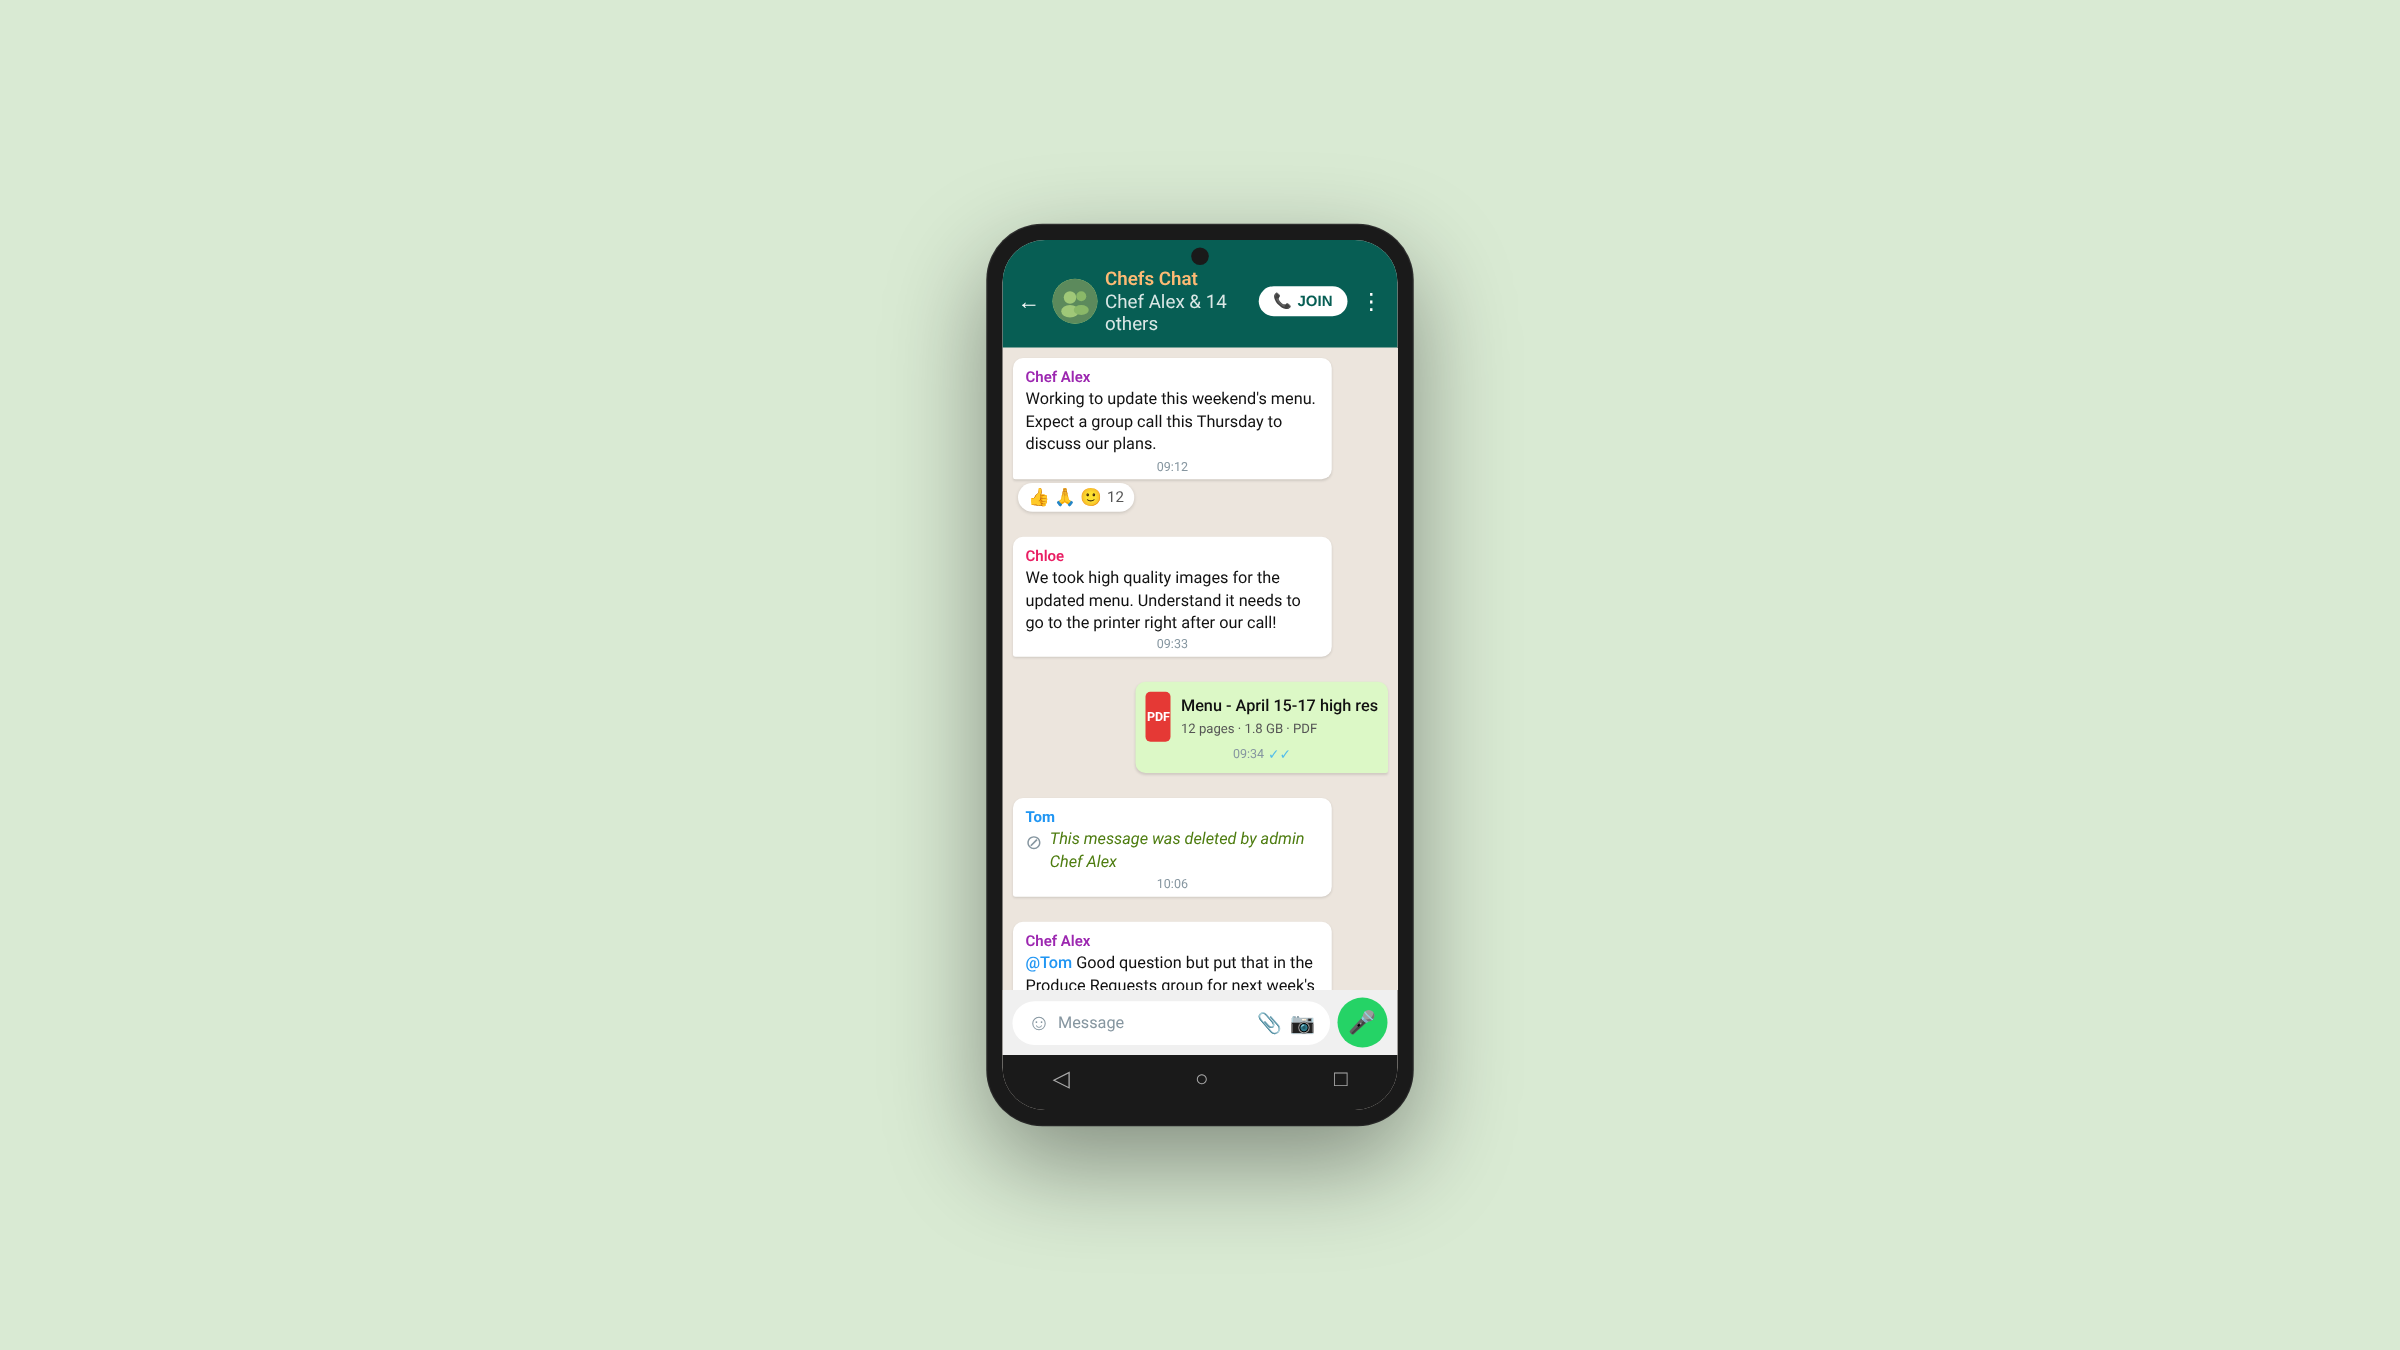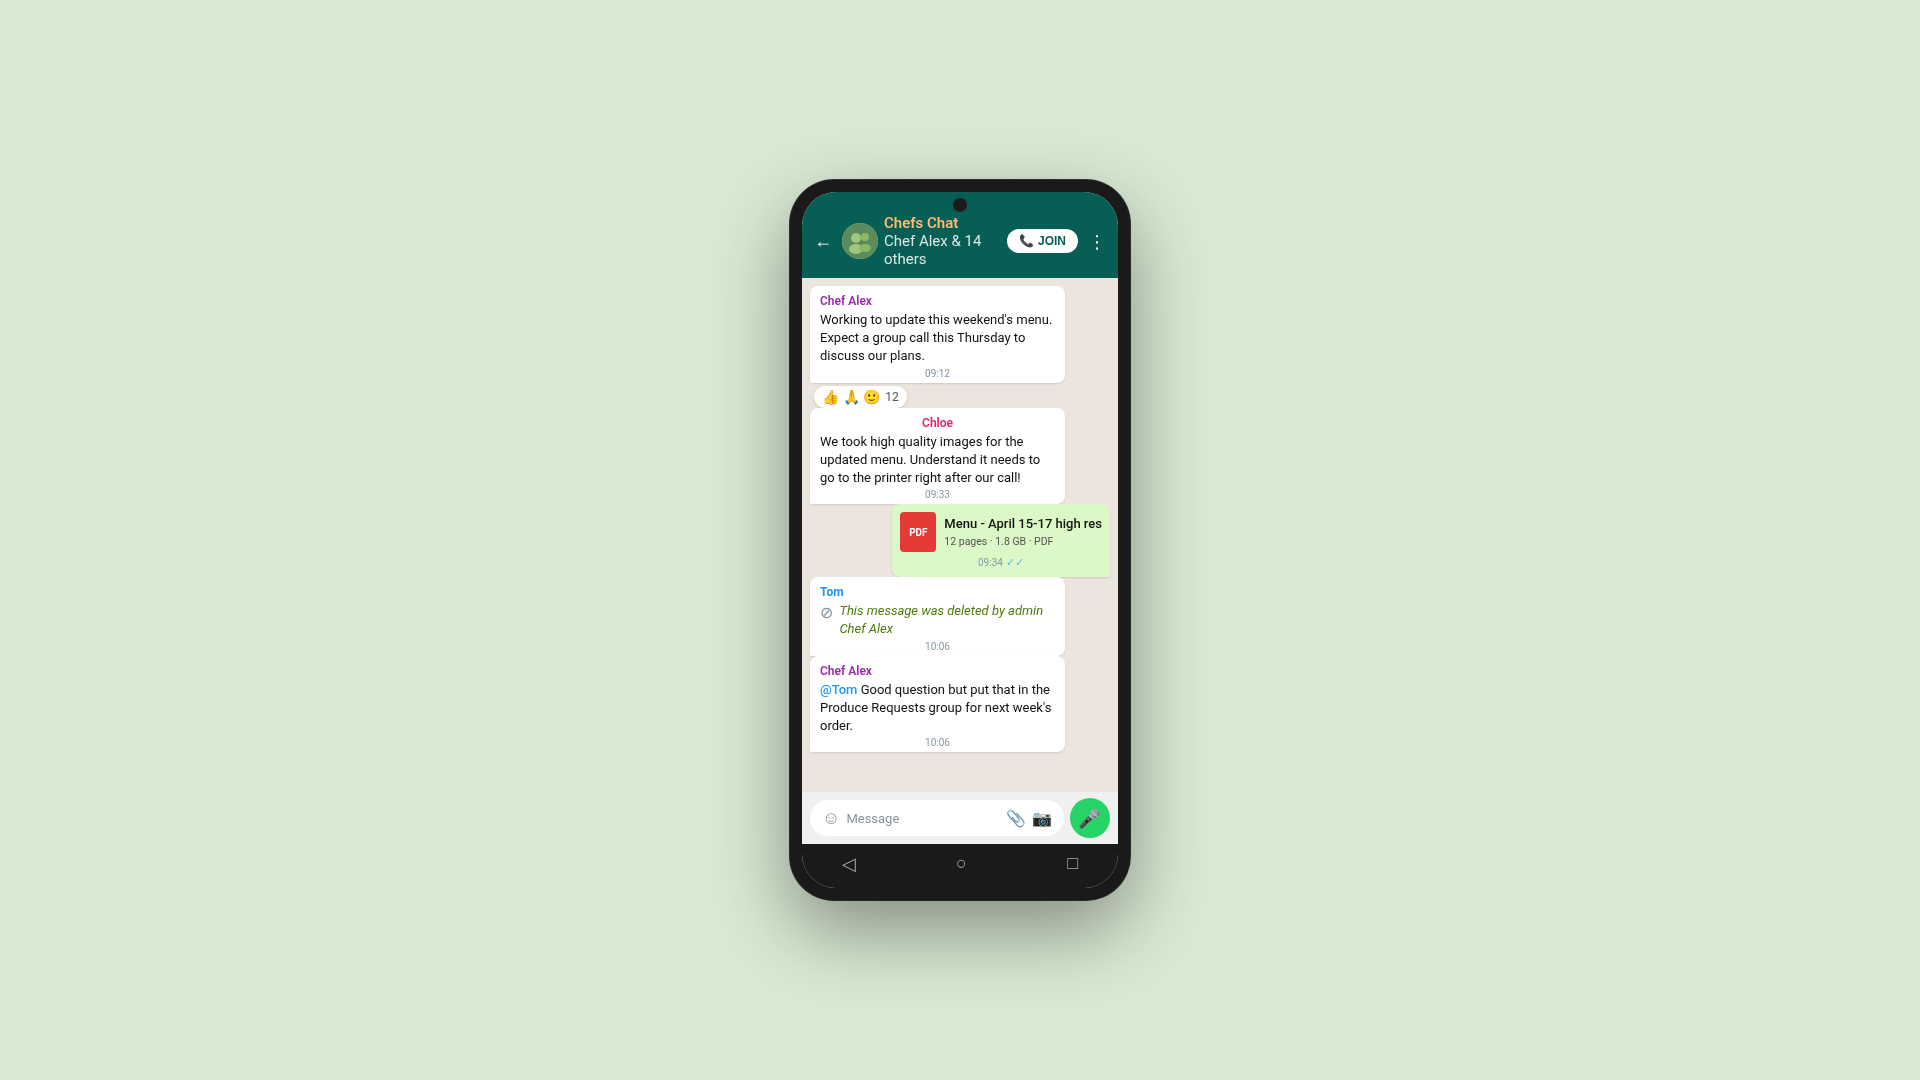--- a/index.html
+++ b/index.html
@@ -128,21 +128,21 @@
       cursor: pointer;
     }
 
     
     .chat-area {
       flex: 1;
       overflow-y: auto;
       padding: 8px 8px 4px 8px;
       display: flex;
       flex-direction: column;
-      gap: 0;
+      gap: 20px;
       background: #ece5dd;
     }
 
     
     .message-received {
       align-self: flex-start;
       max-width: 85%;
     }
 
     .message-sent {
@@ -162,21 +162,20 @@
       font-size: 12px;
       font-weight: 600;
       margin-bottom: 3px;
     }
 
     .sender-name-chloe {
       color: #e91e63;
       font-size: 12px;
       font-weight: 600;
       margin-bottom: 3px;
-      text-align: center;
     }
 
     .sender-name-tom {
       color: #2196f3;
       font-size: 12px;
       font-weight: 700;
       margin-bottom: 3px;
     }
 
     .msg-text {
@@ -232,21 +231,21 @@
     }
 
     .pdf-content {
       display: flex;
       align-items: center;
       gap: 8px;
       margin-bottom: 4px;
     }
 
     .pdf-icon {
-      width: 36px;
+      width: 20px;
       height: 40px;
       background: #e53935;
       border-radius: 4px;
       display: flex;
       align-items: center;
       justify-content: center;
       color: white;
       font-size: 10px;
       font-weight: bold;
       flex-shrink: 0;

